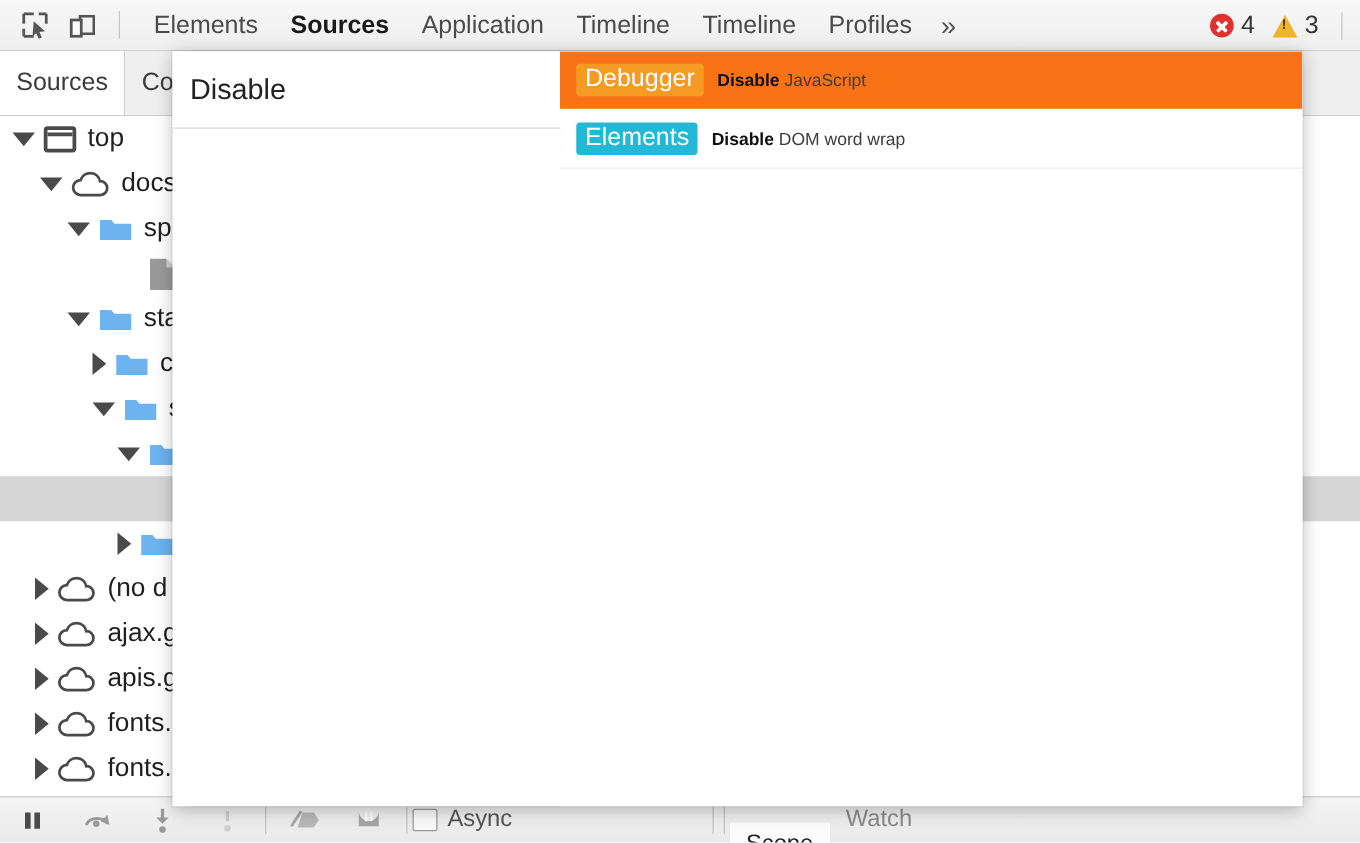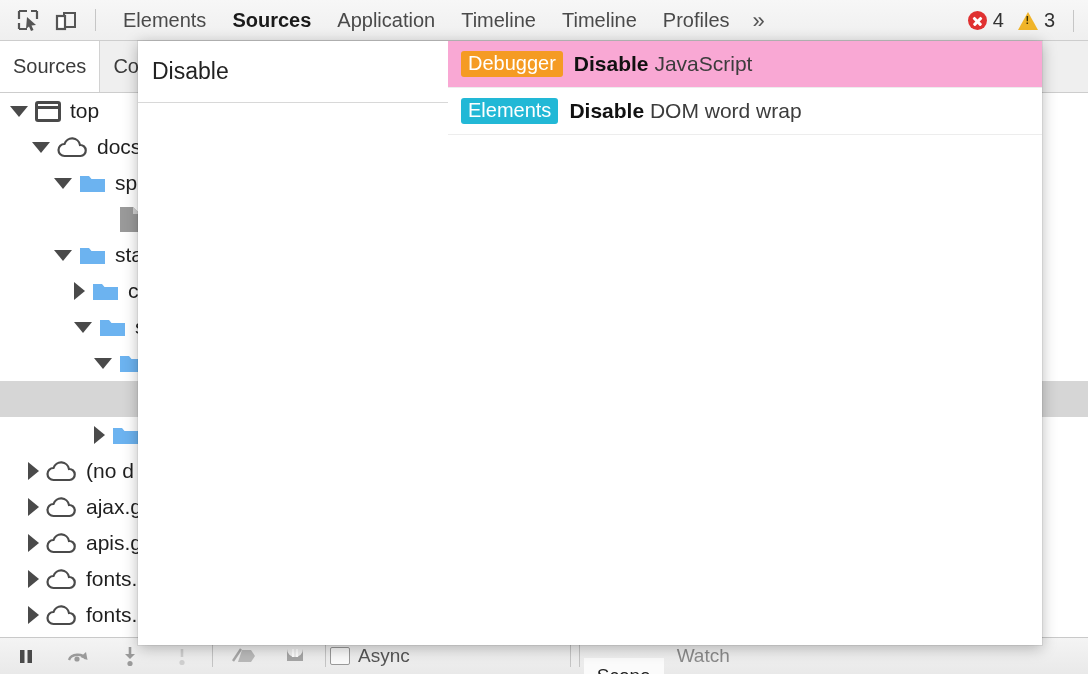--- a/index.html
+++ b/index.html
@@ -313,32 +313,32 @@
     background: #ffffff;
   }
   .cmd-row {
     height: 46px;
     display: flex;
     align-items: center;
     padding-left: 13px;
     cursor: pointer;
     border-bottom: 1px solid #ededed;
   }
-  .cmd-row.active { background: #f9a8d4; }
+  .cmd-row.active { background: #f97316; }
   .cmd-badge {
     font-size: 20px;
     color: #ffffff;
     padding: 2px 7px 3px 7px;
     border-radius: 3px;
     margin-right: 11px;
     line-height: 1.05;
     white-space: nowrap;
   }
   .cmd-title {
-    font-size: 21px;
+    font-size: 14px;
     color: #3c3c3c;
     white-space: nowrap;
   }
   .cmd-title b { color: #111; font-weight: bold; }
 </style>
 </head>
 <body>
 
 <div id="app">
 

